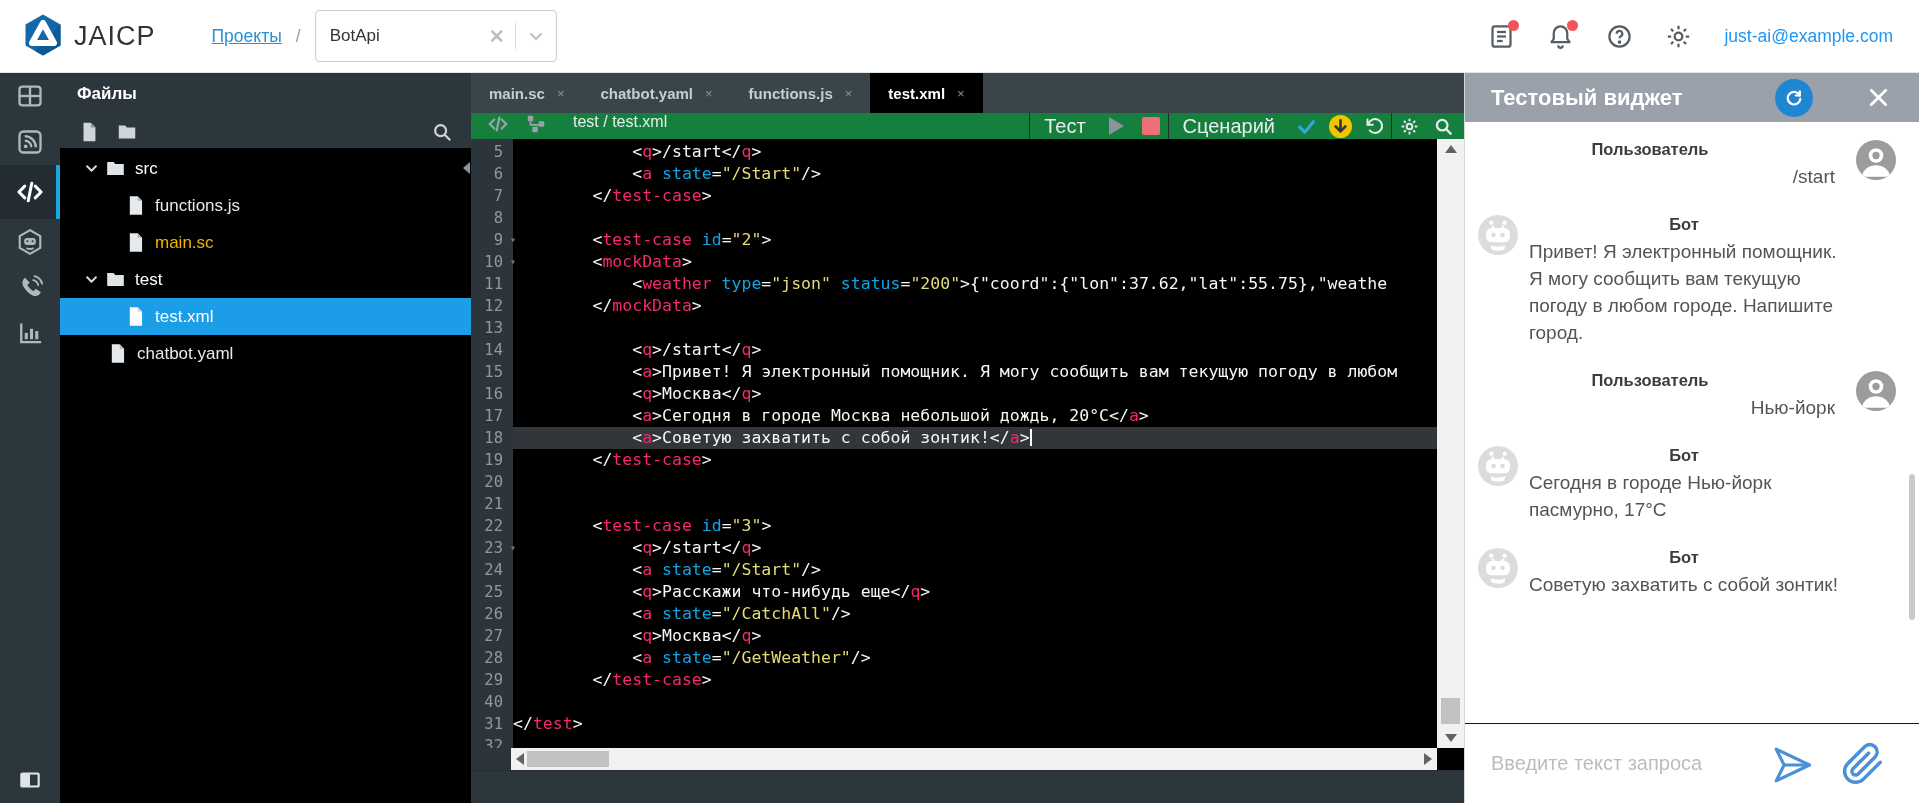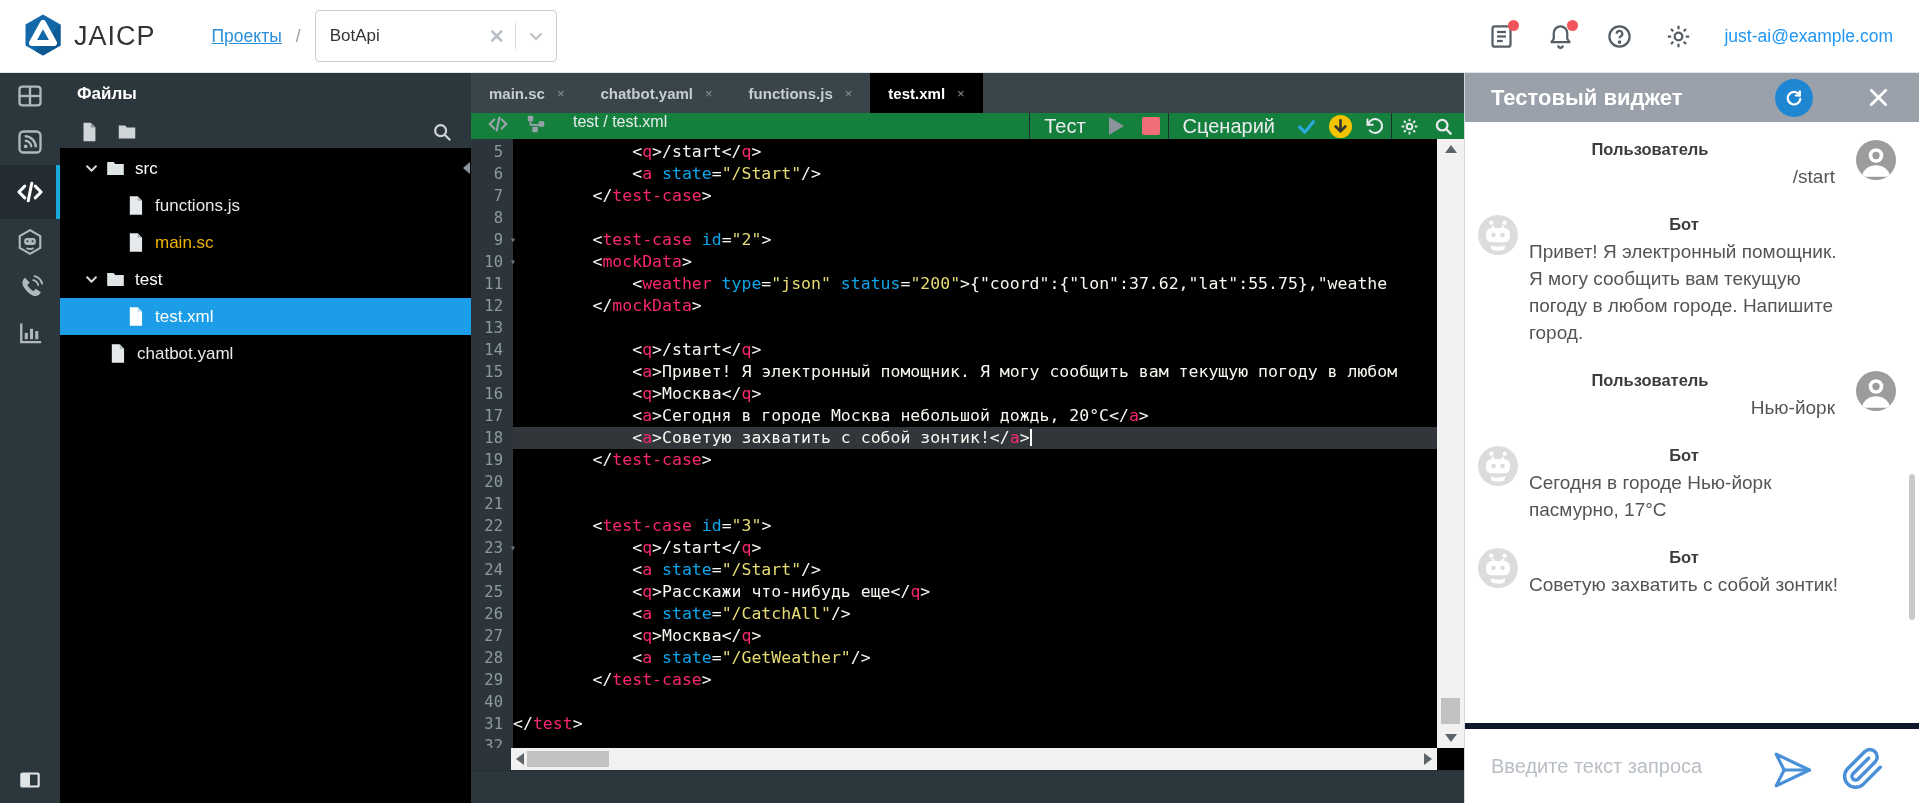--- a/index.html
+++ b/index.html
@@ -143,21 +143,21 @@
   .msg .text { font-size:19px; color:#555; line-height:1.42; }
   .msg .avatar { position:absolute; top:0; width:40px; height:40px; border-radius:50%;
     overflow:hidden; }
   .msg .avatar svg { width:100%; height:100%; }
   .msg.user { text-align:right; padding-right:64px; }
   .msg.user .avatar { right:3px; background:#9c9c9c; }
   .msg.bot { padding-left:64px; padding-right:60px; }
   .msg.bot .avatar { left:13px; background:#dcdcdc; }
   .chat-scroll { position:absolute; right:4px; top:401px; width:6px; height:146px;
     background:#c9c9c9; border-radius:3px; }
-  .w-input { height:80px; border-top:6px solid #0f172a; flex:none; display:flex;
+  .w-input { height:80px; border-top:1px solid #0f172a; flex:none; display:flex;
     padding-left:26px; position:relative; }
   .w-input input { border:none; outline:none; font-size:20px; color:#555; width:280px;
     font-family:"Liberation Sans", sans-serif; background:transparent; }
   .w-input input::placeholder { color:#b8bec4; }
   .w-send { position:absolute; right:106px; top:20px; width:42px; height:42px; cursor:pointer; }
   .w-clip { position:absolute; right:34px; top:18px; width:44px; height:44px; cursor:pointer; }
   .w-send svg, .w-clip svg { width:100%; height:100%; }
 </style>
 </head>
 <body>

